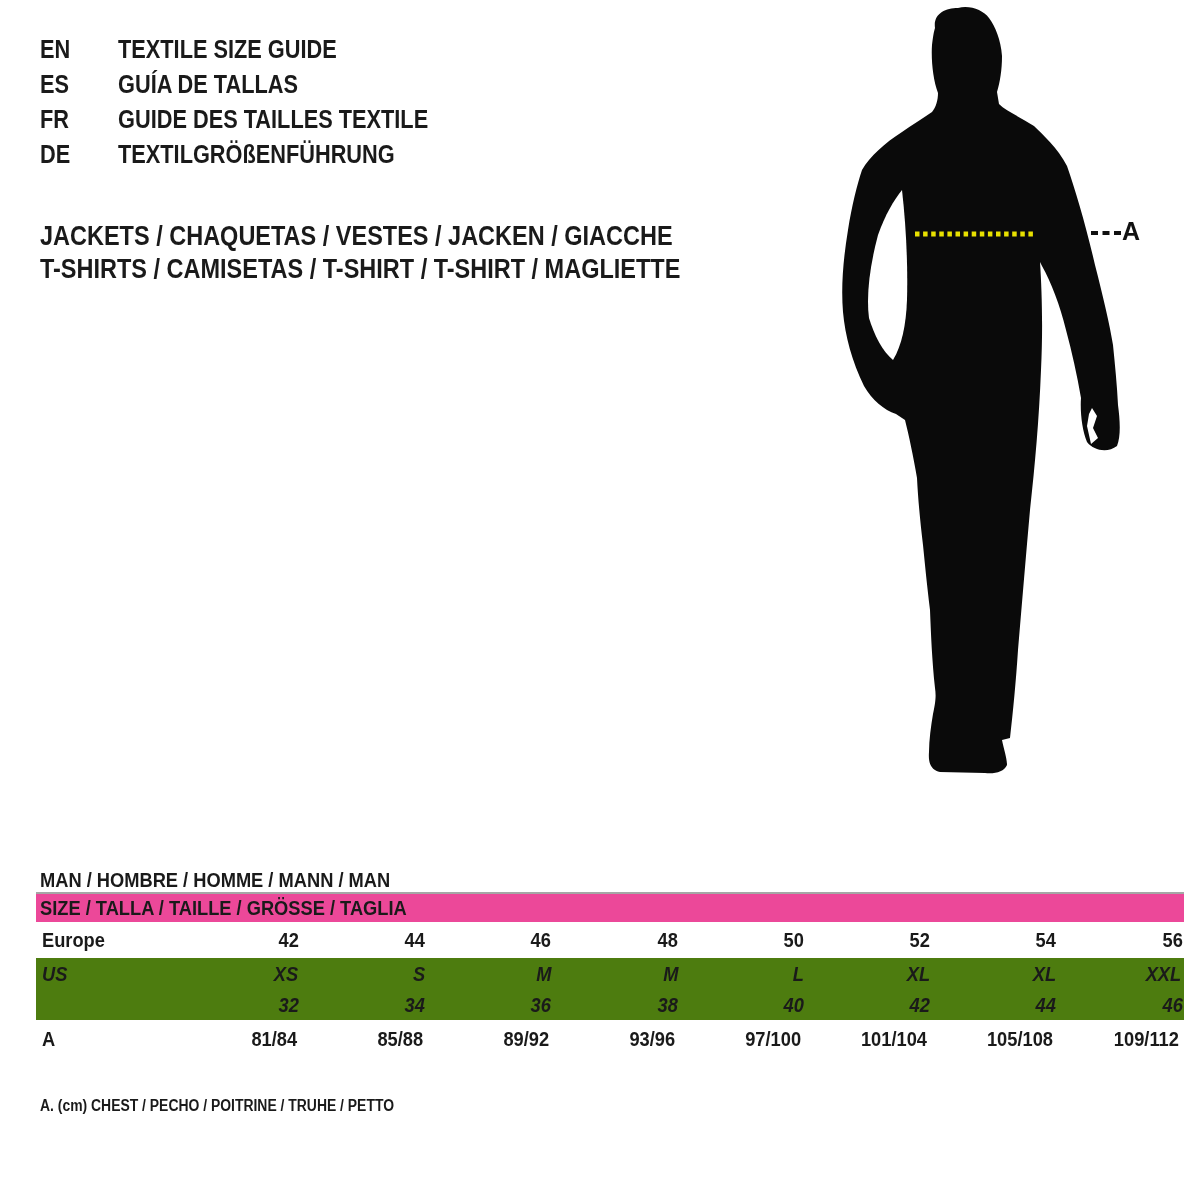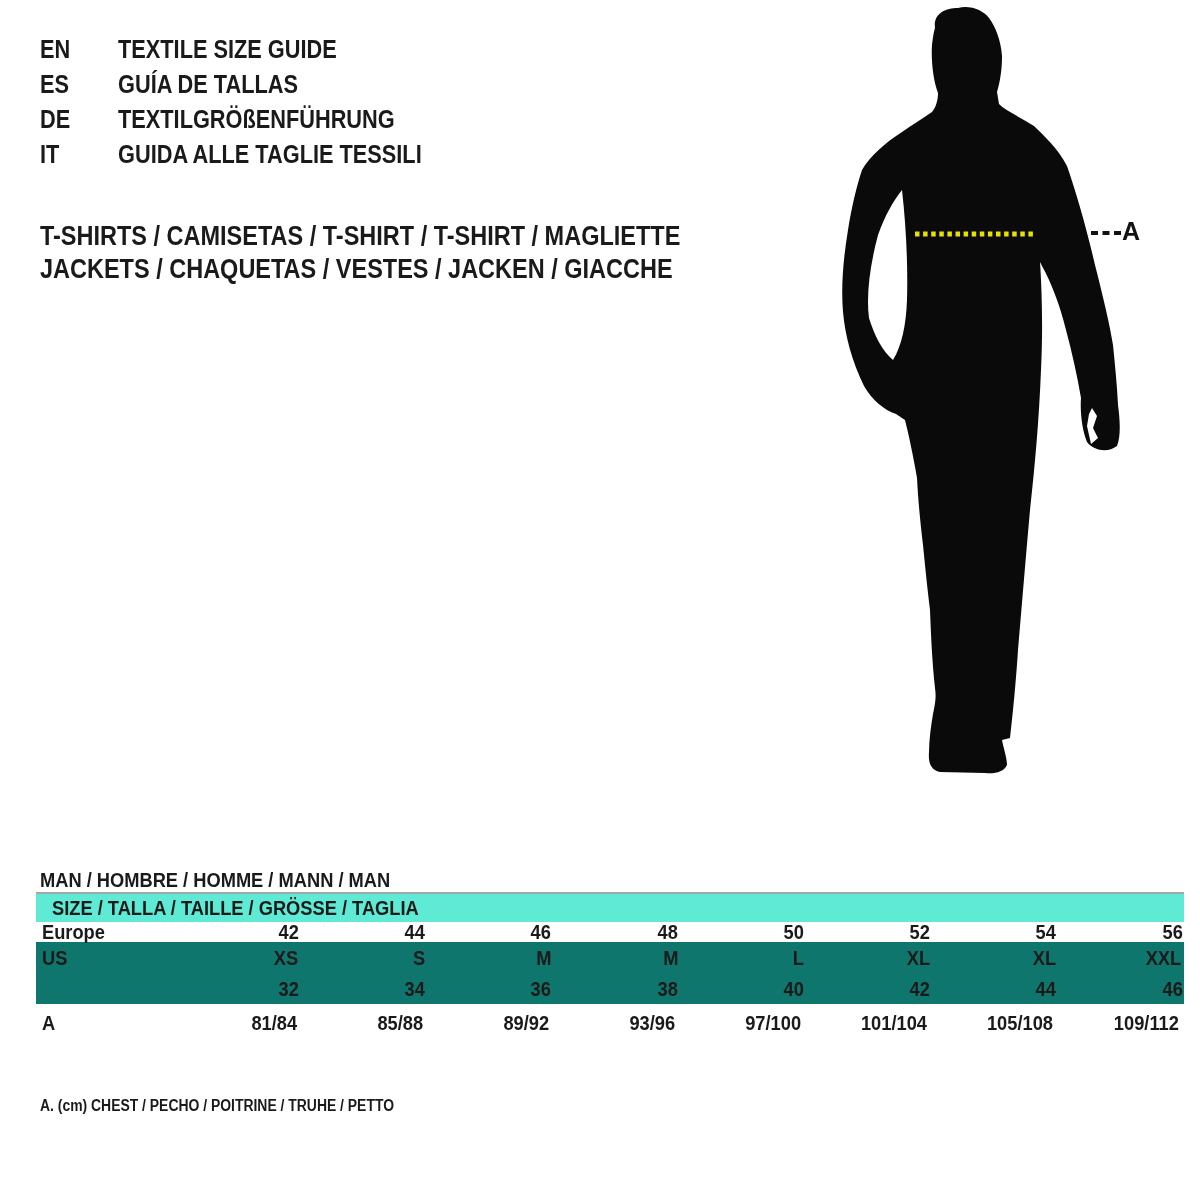--- a/index.html
+++ b/index.html
@@ -21,55 +21,55 @@
   
   .figure-wrap{position:absolute;left:790px;top:0;width:410px;height:800px;}
   .figure-svg{position:absolute;left:0;top:0;}
   .measure-label{position:absolute;left:332px;top:217px;font-size:25px;font-weight:bold;color:#111;}
 
   
   .section-title{position:absolute;left:40px;top:844px;font-size:21px;font-weight:bold;line-height:24px;margin-top:24px;}
 
   
   .size-table{position:absolute;left:36px;top:892px;width:1148px;font-size:21px;font-weight:bold;}
-  .st-header{height:28px;line-height:28px;background:#5eead4;border-top:2px solid #a6a6a6;padding-left:16px;}
+  .st-header{height:28px;line-height:28px;background:#ec4899;border-top:2px solid #a6a6a6;padding-left:4px;}
   .st-row{display:flex;align-items:center;}
-  .st-row.h36{height:20px;} .st-row.h31{height:31px;} .st-row.h38{height:38px;}
-  .st-row.shaded{background:#0f766e;}
+  .st-row.h36{height:36px;} .st-row.h31{height:31px;} .st-row.h38{height:38px;}
+  .st-row.shaded{background:#4d7c0f;font-style:italic;}
   .cell-label{width:132px;padding-left:6px;}
   .cell{flex:1;text-align:right;}
 
   
   .footnote{position:absolute;left:40px;top:1097px;font-size:16px;font-weight:bold;}
 </style>
 </head>
 <body>
 
 <div class="lang-block">
   <div class="lang-row">
     <span class="lang-code"><span class="cond">EN</span></span>
     <span class="cond">TEXTILE SIZE GUIDE</span>
   </div>
   <div class="lang-row">
     <span class="lang-code"><span class="cond">ES</span></span>
     <span class="cond">GUÍA DE TALLAS</span>
   </div>
   <div class="lang-row">
+    <span class="lang-code"><span class="cond">FR</span></span>
+    <span class="cond">GUIDE DES TAILLES TEXTILE</span>
+  </div>
+  <div class="lang-row">
     <span class="lang-code"><span class="cond">DE</span></span>
     <span class="cond">TEXTILGRÖßENFÜHRUNG</span>
   </div>
-  <div class="lang-row">
-    <span class="lang-code"><span class="cond">IT</span></span>
-    <span class="cond">GUIDA ALLE TAGLIE TESSILI</span>
-  </div>
 </div>
 
 <div class="cat-block">
+  <div><span class="cond">JACKETS / CHAQUETAS / VESTES / JACKEN / GIACCHE</span></div>
   <div><span class="cond">T-SHIRTS / CAMISETAS / T-SHIRT / T-SHIRT / MAGLIETTE</span></div>
-  <div><span class="cond">JACKETS / CHAQUETAS / VESTES / JACKEN / GIACCHE</span></div>
 </div>
 
 <div class="figure-wrap">
   <svg class="figure-svg" width="410" height="800" viewBox="0 0 410 800">
 
     <path fill="#0a0a0a" d="
       M 145 28
       C 143 14 155 8 168 8
       C 180 5 193 10 199 18
       C 205 26 211 40 212 56

